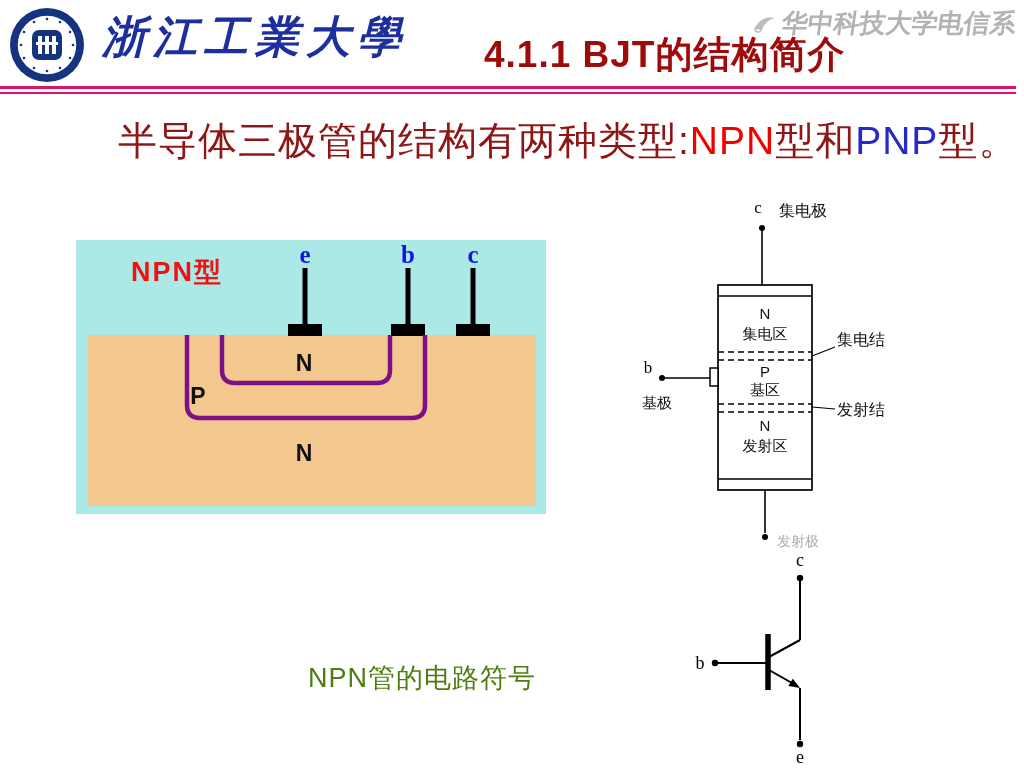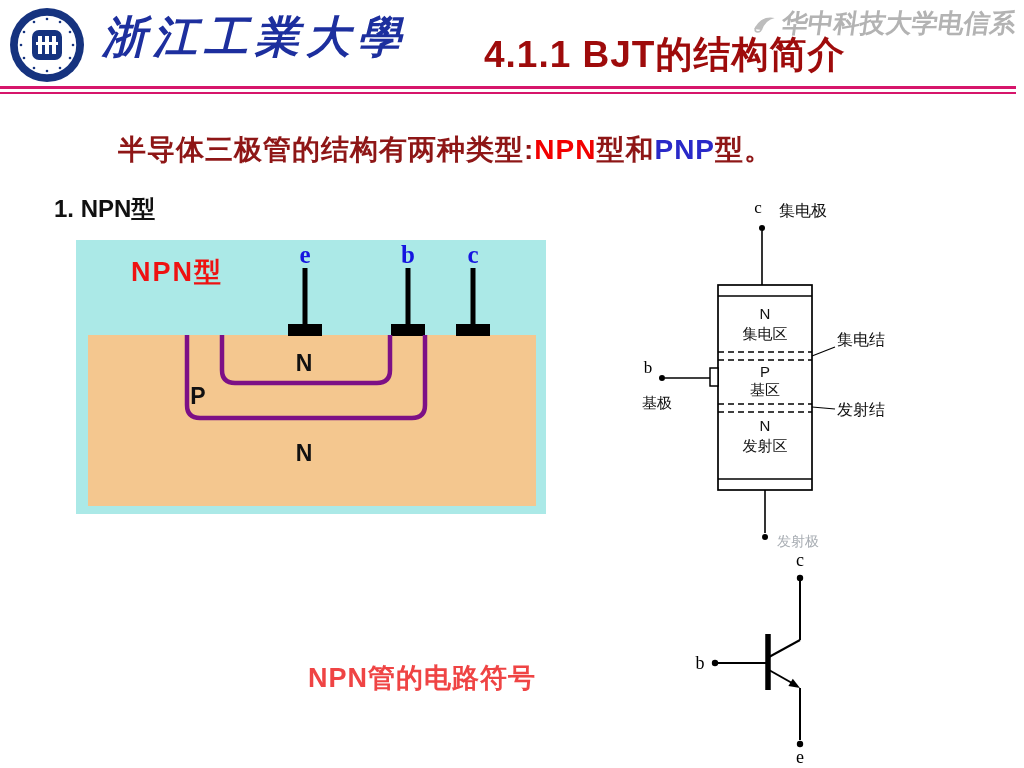--- a/index.html
+++ b/index.html
@@ -28,37 +28,37 @@
   .watermark {
     right:8px; top:6px; font-size:26px; font-weight:bold;
     color:#b3b3b3; transform:skewX(-8deg); white-space:nowrap;
     display:flex; align-items:center; gap:4px;
   }
   .rule-a { left:0; top:86px; width:1016px; height:3px; background:#d6156b; }
   .rule-b { left:0; top:92px; width:1016px; height:2px; background:#d6156b; }
 
   
   .intro {
-    left:118px; top:131px; font-size:28px; font-weight:bold;
+    left:118px; top:114px; font-size:39px; font-weight:normal;
     color:#8e1616; white-space:nowrap; letter-spacing:1px;
   }
   .intro .npn { color:#f20000; }
   .intro .pnp { color:#2929c8; }
 
   .section-label {
     left:54px; top:193px; font-size:24px; font-weight:bold; color:#111;
     white-space:nowrap;
   }
 
   .fig-structure { left:76px;  top:240px; }
   .fig-block     { left:615px; top:195px; }
   .fig-symbol    { left:690px; top:550px; }
 
   .symbol-caption {
-    left:308px; top:660px; font-size:27px; font-weight:bold; color:#ef4444;
+    left:308px; top:660px; font-size:27px; font-weight:normal; color:#4d7c0f;
     white-space:nowrap; letter-spacing:1px;
   }
 
   svg text { font-family:"Liberation Sans", sans-serif; }
   svg text.serif { font-family:"Liberation Serif", serif; }
 </style>
 </head>
 <body>
 
 <div class="slide">
@@ -99,21 +99,20 @@
     <span>华中科技大学电信系</span>
   </div>
 
   <div class="abs rule-a"></div>
   <div class="abs rule-b"></div>
 
   <div class="abs intro">
     <span>半导体三极管的结构有两种类型:</span><span class="npn">NPN</span><span>型和</span><span class="pnp">PNP</span><span>型。</span>
   </div>
 
-  <div class="abs section-label">1. NPN型</div>
 
   <svg class="abs fig-structure" width="470" height="274" viewBox="0 0 470 274">
     <rect x="0" y="0" width="470" height="274" fill="#abe9e7"></rect>
     <rect x="12" y="95" width="448" height="171" fill="#f4c78f"></rect>
 
     <text x="55" y="41" font-size="27" font-weight="bold" fill="#ee1212" letter-spacing="2">NPN型</text>
 
     <text class="serif" x="229" y="23" font-size="25" font-weight="bold" fill="#1515e0" text-anchor="middle">e</text>
     <text class="serif" x="332" y="23" font-size="25" font-weight="bold" fill="#1515e0" text-anchor="middle">b</text>
     <text class="serif" x="397" y="23" font-size="25" font-weight="bold" fill="#1515e0" text-anchor="middle">c</text>

